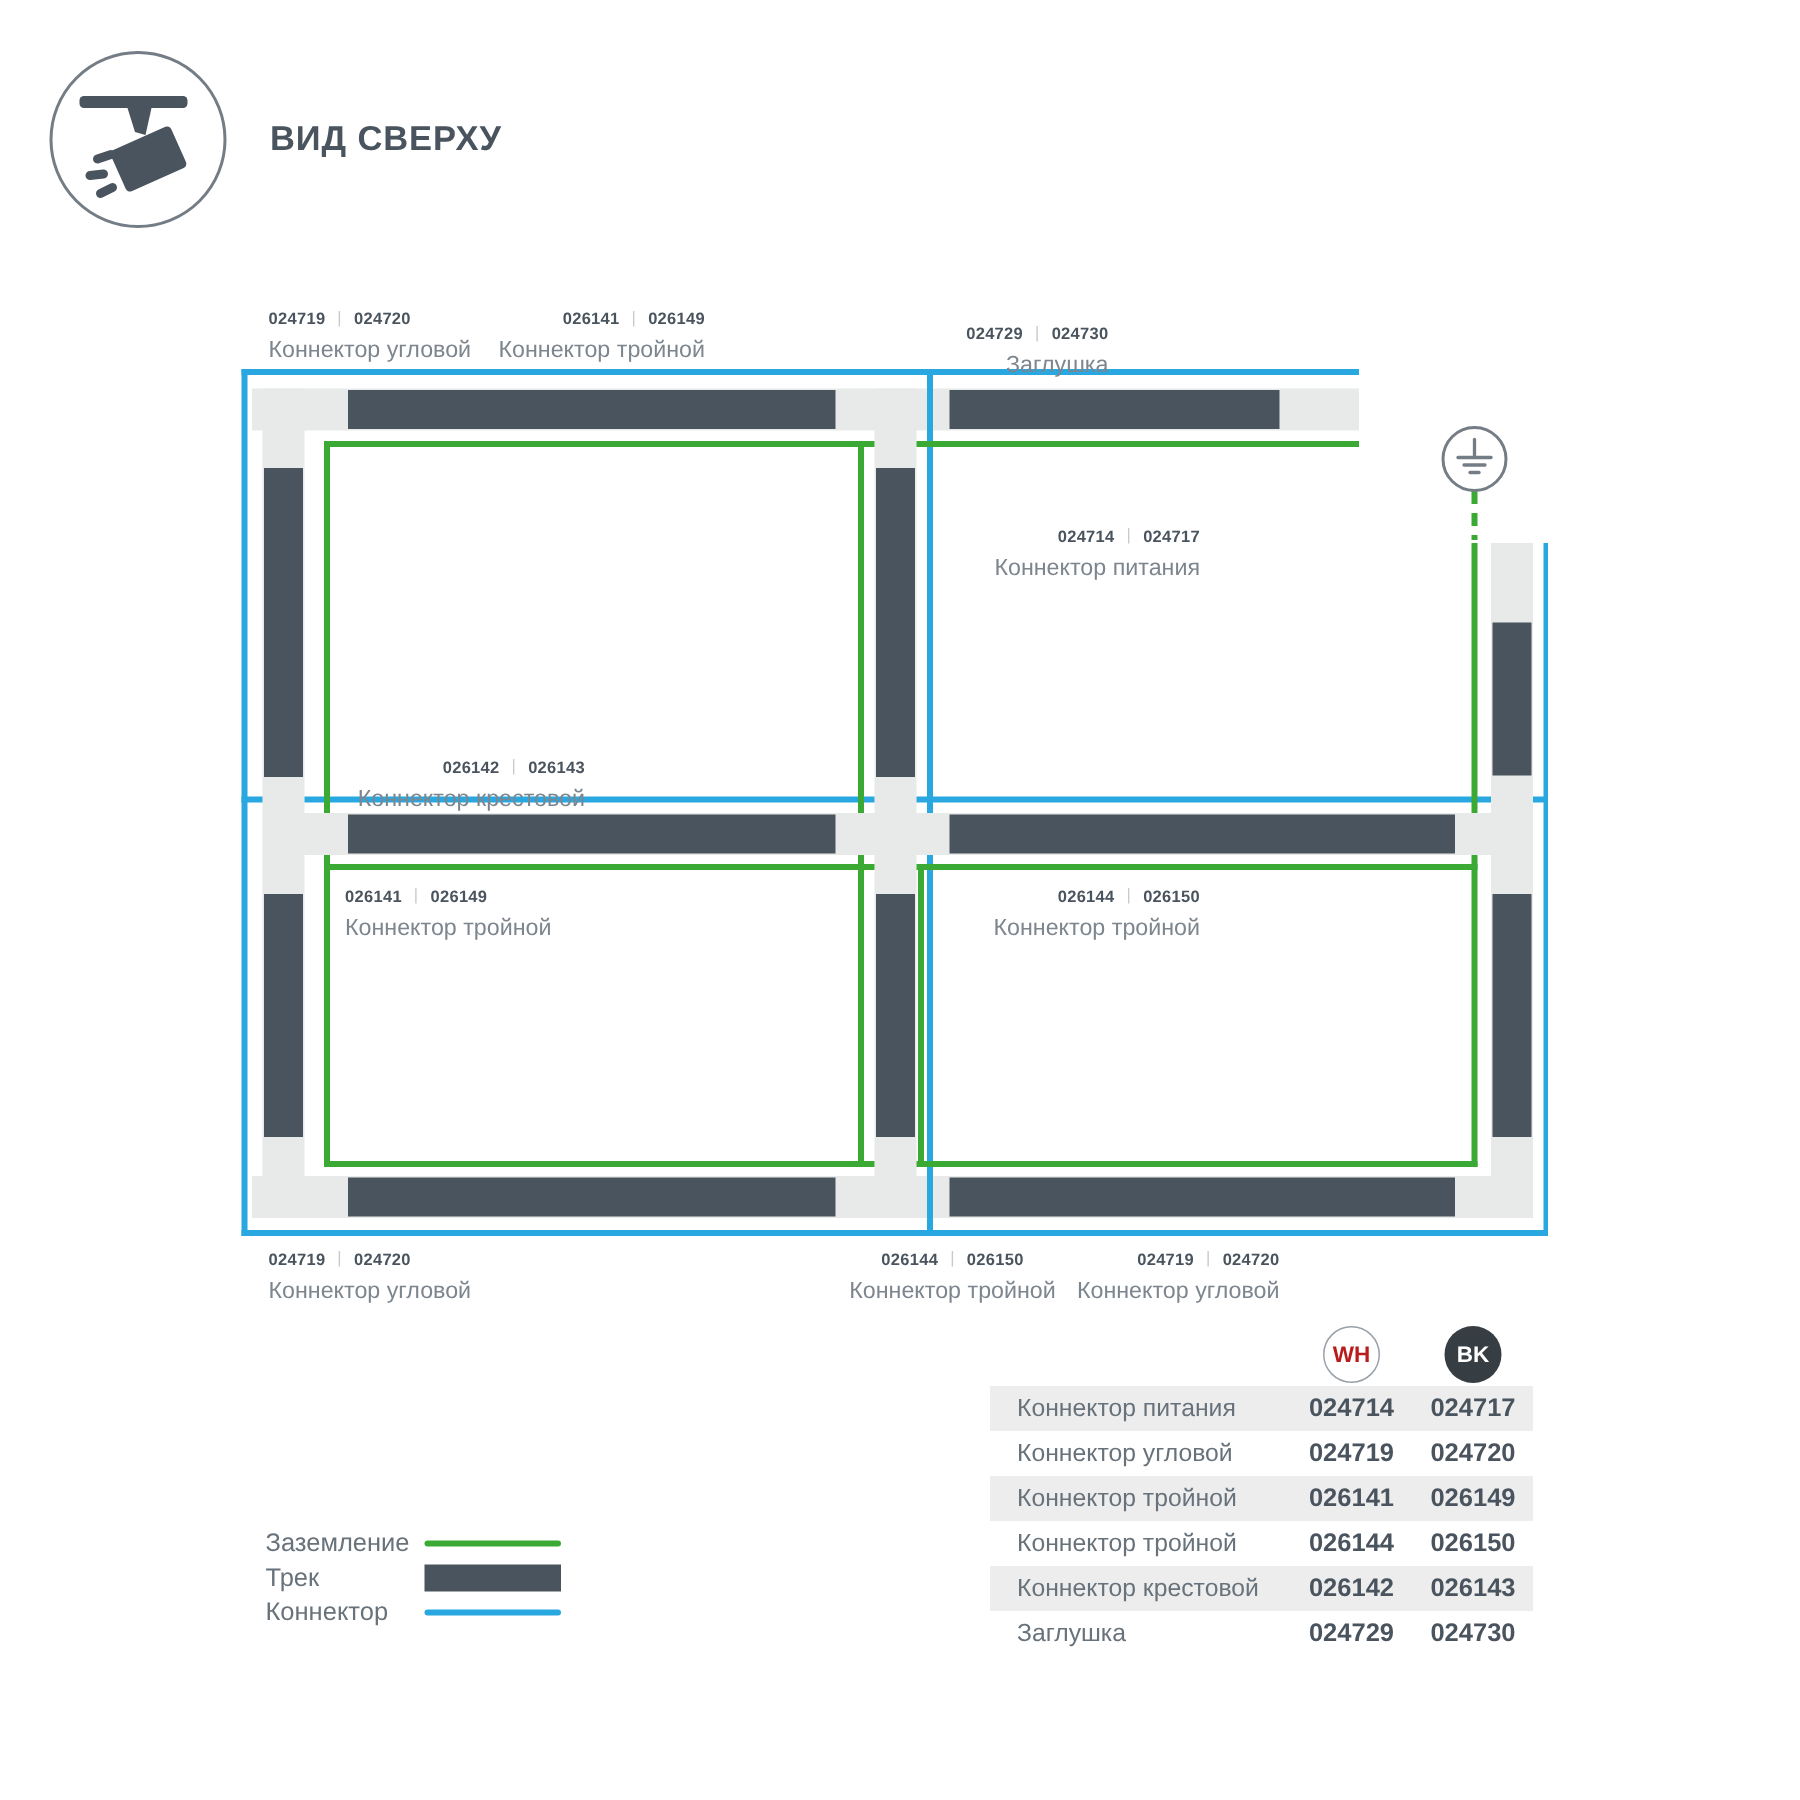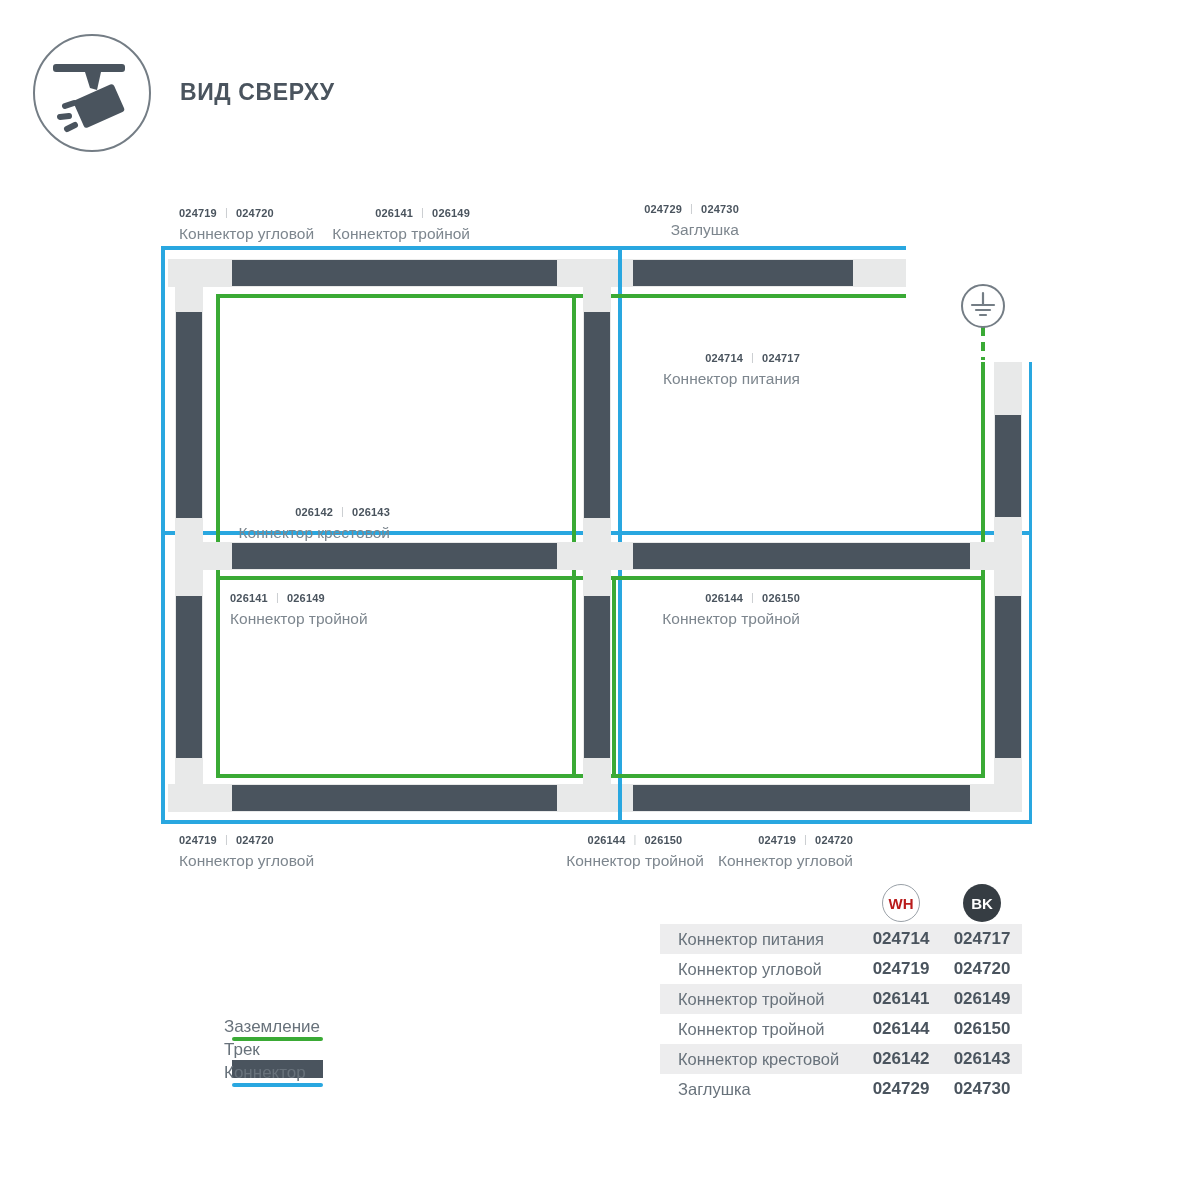--- a/index.html
+++ b/index.html
@@ -27,21 +27,21 @@
   
   .dlabel{position:absolute;z-index:5;white-space:nowrap;}
   .dlabel .codes{font-size:11px;font-weight:700;color:#4a545e;line-height:18px;letter-spacing:.2px;}
   .dlabel .sep{color:#c6cacd;font-weight:400;margin:0 8px;position:relative;top:-1px;}
   .dlabel .lname{font-size:15.5px;color:#7d868e;line-height:17px;margin-top:3px;}
   .al-r{text-align:right;}
   .al-c{text-align:center;}
 
   
   .legend{position:absolute;left:177px;top:1017px;width:200px;z-index:5;}
-  .leg-row{display:flex;align-items:center;height:23px;flex-direction:column;}
+  .leg-row{display:flex;align-items:center;height:23px;}
   .leg-txt{width:106px;font-size:17px;color:#68727b;}
   .leg-sw{width:91px;display:flex;align-items:center;}
   .sw-line{width:91px;height:4px;border-radius:2px;}
   .sw-green{background:#3aaa35;}
   .sw-blue{background:#29a7e0;}
   .sw-track{width:91px;height:18px;background:#4a545e;}
 
   
   .ptable{position:absolute;left:660px;top:882px;width:362px;z-index:5;}
   .pt-head{display:flex;height:42px;align-items:center;}
@@ -136,21 +136,21 @@
   <div class="dlabel" style="left:179px;top:204px">
     <div class="codes"><span>024719</span><span class="sep">|</span><span>024720</span></div>
     <div class="lname">Коннектор угловой</div>
   </div>
 
   <div class="dlabel al-r" style="right:562px;top:204px">
     <div class="codes"><span>026141</span><span class="sep">|</span><span>026149</span></div>
     <div class="lname">Коннектор тройной</div>
   </div>
 
-  <div class="dlabel al-r" style="right:293px;top:200px">
+  <div class="dlabel al-r" style="right:293px;top:214px">
     <div class="codes"><span>024729</span><span class="sep">|</span><span>024730</span></div>
     <div class="lname">Заглушка</div>
   </div>
 
   <div class="dlabel al-r" style="right:232px;top:349px">
     <div class="codes"><span>024714</span><span class="sep">|</span><span>024717</span></div>
     <div class="lname">Коннектор питания</div>
   </div>
 
   <div class="dlabel al-r" style="right:642px;top:503px">

